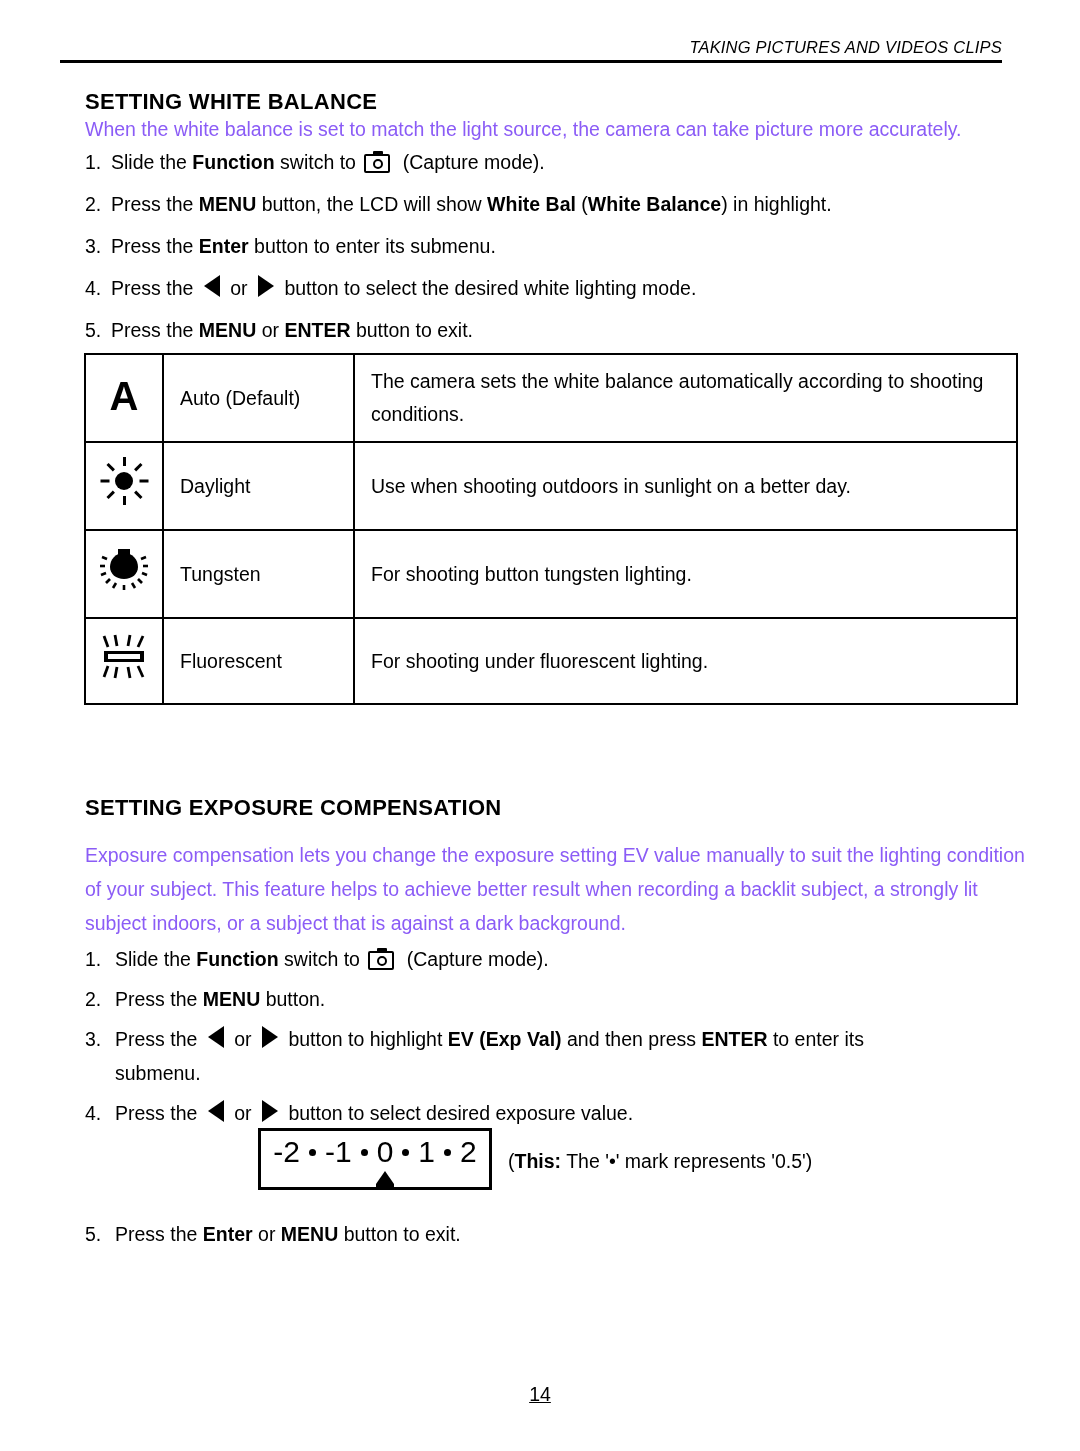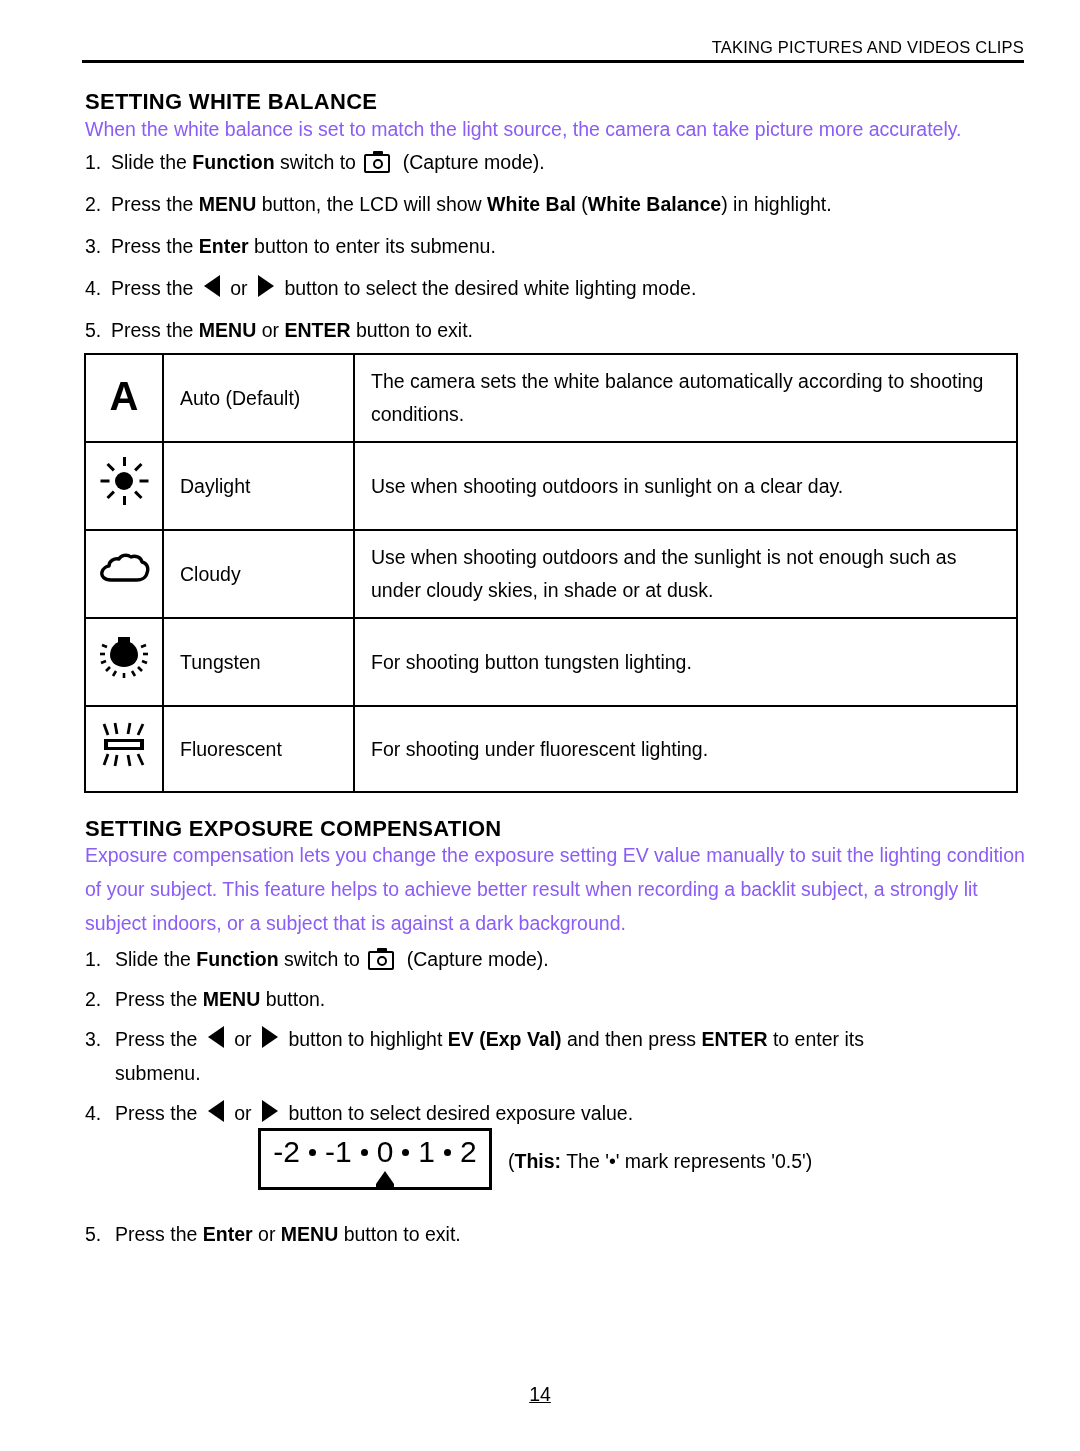--- a/index.html
+++ b/index.html
@@ -17,23 +17,24 @@
   }
 
   .page {
     position: absolute;
     inset: 0;
   }
 
   
   .header-zone {
     position: absolute;
-    left: 82px;
+    left: 60px;
     top: 38px;
     width: 942px;
+    font-style: italic;
   }
   .header-text {
     text-align: right;
     font-size: 16.5px;
     letter-spacing: 0.2px;
     color: #000;
     line-height: 1.1;
     white-space: nowrap;
   }
   .header-rule {
@@ -44,21 +45,21 @@
 
   
   .section-title {
     position: absolute;
     font-size: 22px;
     font-weight: bold;
     letter-spacing: 0.3px;
     white-space: nowrap;
   }
   #wb-title { left: 85px; top: 74px; }
-  #ec-title { left: 85px; top: 801px; text-align: center; }
+  #ec-title { left: 85px; top: 780px; text-align: center; }
 
   
   .para {
     position: absolute;
     font-size: 19.5px;
     line-height: 34px;
     color: #8b5cf6;
   }
   #wb-intro { left: 85px; top: 112px; width: 940px; }
   #ec-intro { left: 85px; top: 838px; width: 940px; }
@@ -362,38 +363,24 @@
             <span class="ray" style="transform:rotate(90deg)"></span>
             <span class="ray" style="transform:rotate(135deg)"></span>
             <span class="ray" style="transform:rotate(180deg)"></span>
             <span class="ray" style="transform:rotate(225deg)"></span>
             <span class="ray" style="transform:rotate(270deg)"></span>
             <span class="ray" style="transform:rotate(315deg)"></span>
           </span>
         </td>
         <td class="col-label">Daylight</td>
         <td class="col-desc">
-          <div class="desc-two">Use when shooting outdoors in sunlight on a clear day.</div>
+          <div class="desc-two">Use when shooting outdoors in sunlight on a better day.</div>
         </td>
       </tr>
 
-      <tr class="row-cloud">
-        <td class="col-icon">
-          <span class="glyph g-cloud">
-            <svg width="52" height="34" viewBox="0 0 52 34">
-              <path d="M13 28 C6 28 3 24 4 20 C5 16 9 14 11 14 C11 9 16 6 21 7 C23 3 29 2 33 5 C37 3 43 5 44 10 C49 11 51 16 49 21 C48 26 43 28 39 28 Z" fill="none" stroke="#000" stroke-width="3.4" stroke-linejoin="round"></path>
-            </svg>
-          </span>
-        </td>
-        <td class="col-label">Cloudy</td>
-        <td class="col-desc">
-          <div class="desc-two">Use when shooting outdoors and the sunlight is not enough such as</div>
-          <div class="desc-two">under cloudy skies, in shade or at dusk.</div>
-        </td>
-      </tr>
 
       <tr class="row-tung">
         <td class="col-icon">
           <span class="glyph g-bulb">
             <svg width="50" height="50" viewBox="0 0 50 50">
               <rect x="19" y="5" width="12" height="6" fill="#000"></rect>
               <path d="M25 9 C34 9 39 16 39 23 C39 30 33 35 25 35 C17 35 11 30 11 23 C11 16 16 9 25 9 Z" fill="#000"></path>
               <g stroke="#000" stroke-width="2.6" stroke-linecap="butt">
                 <line x1="8" y1="15" x2="3" y2="13"></line>
                 <line x1="6" y1="22" x2="1" y2="22"></line>

